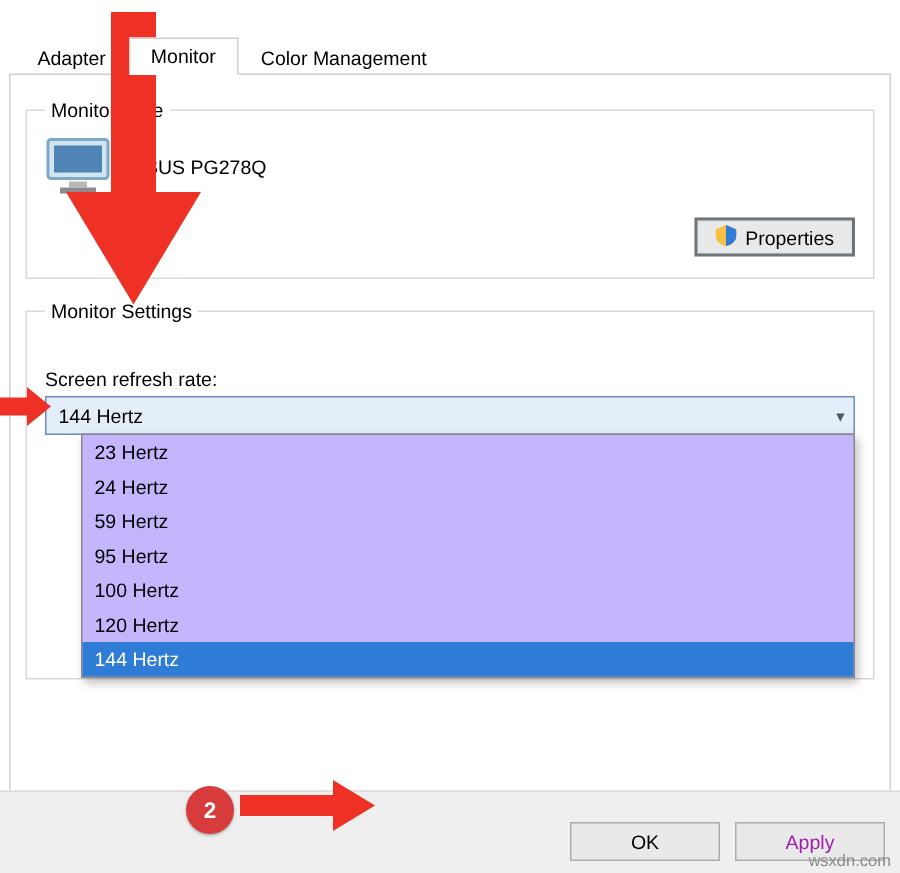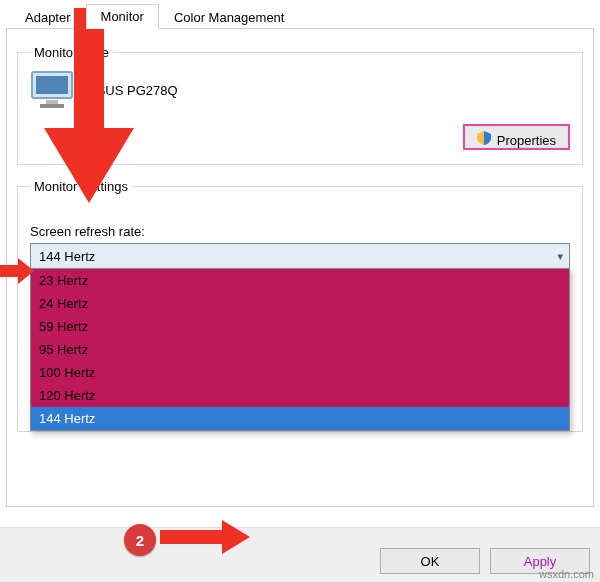--- a/index.html
+++ b/index.html
@@ -14,20 +14,21 @@
     height: 582px;
     overflow: hidden;
     position: relative;
   }
   .tabs {
     display: flex;
     align-items: flex-end;
     padding: 4px 0 0 10px;
     height: 28px;
     background: #fff;
+    margin-top: 21px;
   }
   .tab {
     padding: 4px 14px 4px 14px;
     border: 1px solid transparent;
     border-bottom: none;
     cursor: pointer;
     background: #fff;
     position: relative;
     top: 1px;
   }
@@ -69,23 +70,22 @@
     align-items: center;
     justify-content: center;
     gap: 6px;
     padding: 0 12px;
   }
   .btn:disabled {
     color: #a21caf;
     cursor: default;
   }
   .btn.highlight {
-    border: 2px solid #ec4899;
+    border: 2px solid #737373;
     box-shadow: 0 0 0 1px #cfe6f7 inset;
-    align-items: flex-end;
   }
   .props-row {
     display: flex;
     justify-content: flex-end;
     margin-top: 14px;
   }
   .label {
     display: block;
     margin: 20px 0 4px 0;
   }
@@ -98,23 +98,24 @@
     justify-content: space-between;
     padding: 0 6px 0 8px;
     cursor: pointer;
   }
   .combo .chev {
     font-size: 11px;
     color: #555;
   }
   .dropdown {
     border: 1px solid #888;
-    background: #be185d;
+    background: #c4b5fd;
     margin-top: -1px;
     box-shadow: 2px 3px 6px rgba(0,0,0,0.25);
+    margin-left: 24px;
   }
   .option {
     padding: 2px 8px;
     font-size: 13px;
     line-height: 19px;
     cursor: pointer;
   }
   .option.selected {
     background: #2e7cd6;
     color: #fff;

